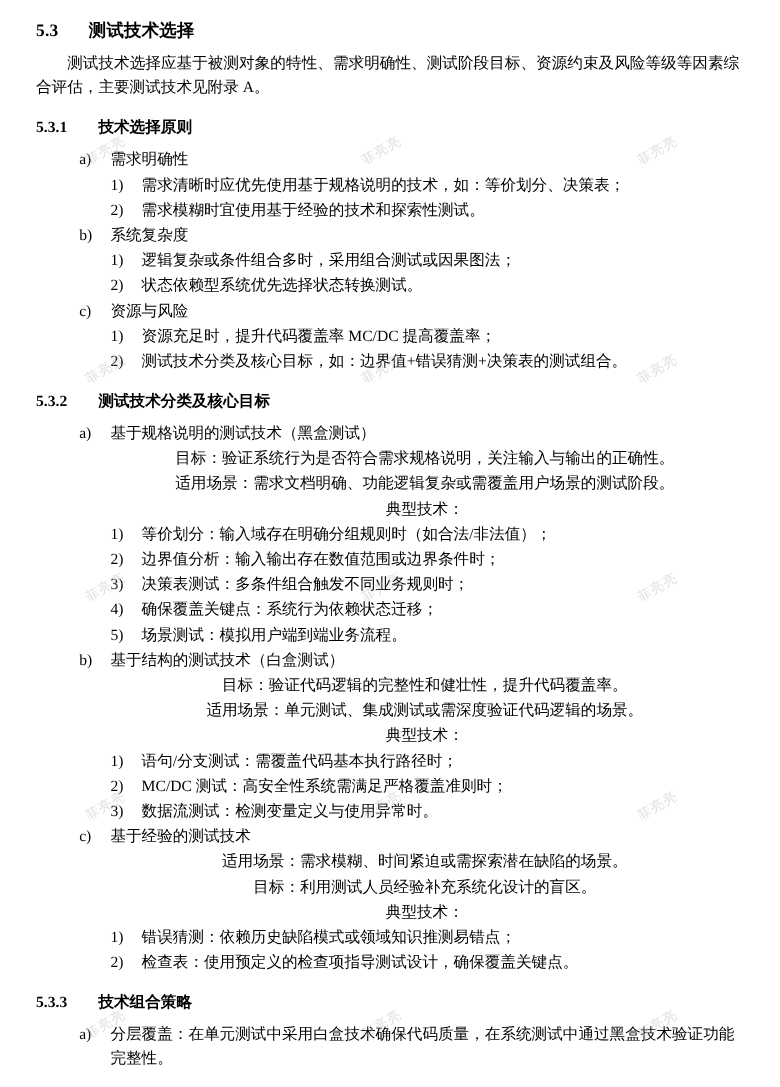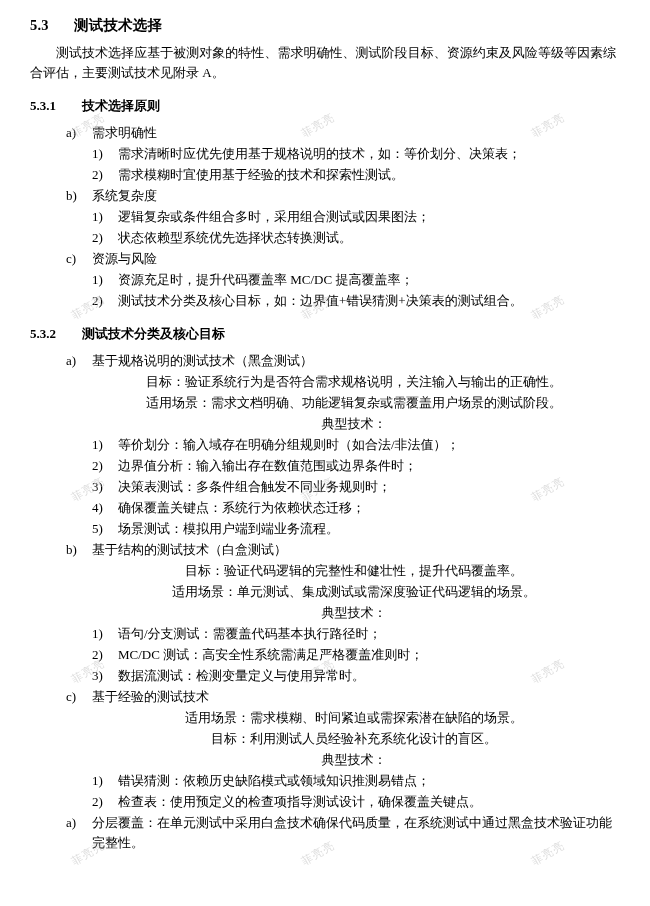--- a/index.html
+++ b/index.html
@@ -215,20 +215,23 @@
   <div class="sub">典型技术：</div>
   <div class="lvl2">
     <span class="mk">1)</span>
     <span class="tx">错误猜测：依赖历史缺陷模式或领域知识推测易错点；</span>
   </div>
   <div class="lvl2">
     <span class="mk">2)</span>
     <span class="tx">检查表：使用预定义的检查项指导测试设计，确保覆盖关键点。</span>
   </div>
 
+  <div class="h3">
+    <span class="num">5.3.3</span><span>技术组合策略</span>
+  </div>
   <div class="lvl1">
     <span class="mk">a)</span>
     <span class="tx">分层覆盖：在单元测试中采用白盒技术确保代码质量，在系统测试中通过黑盒技术验证功能完整性。</span>
   </div>
 
   <div id="watermark-layer">
       <span class="wm" style="left: 70px; top: 118px;">菲亮亮</span>
       <span class="wm" style="left: 300px; top: 118px;">菲亮亮</span>
       <span class="wm" style="left: 530px; top: 118px;">菲亮亮</span>
       <span class="wm" style="left: 70px; top: 300px;">菲亮亮</span>

